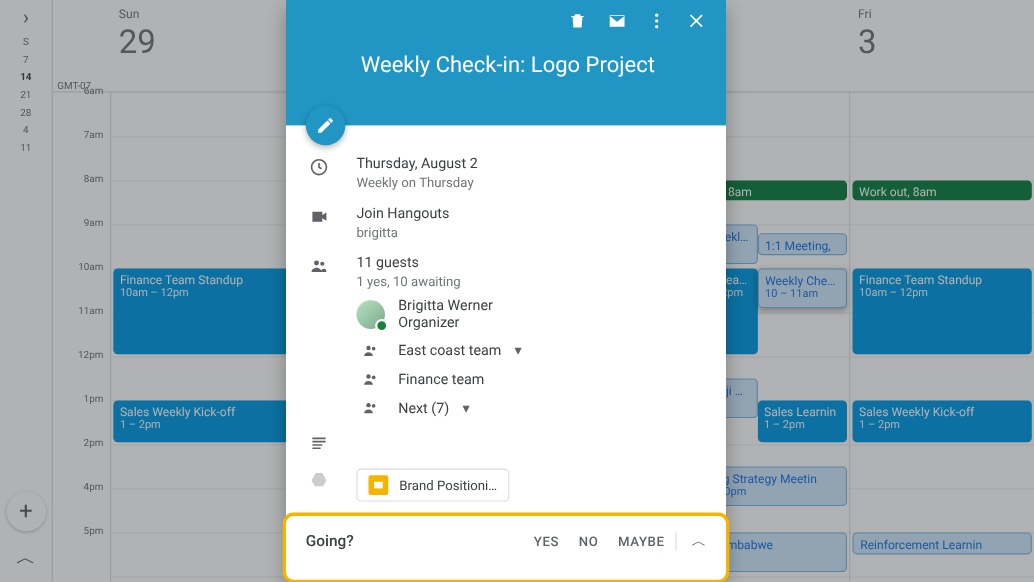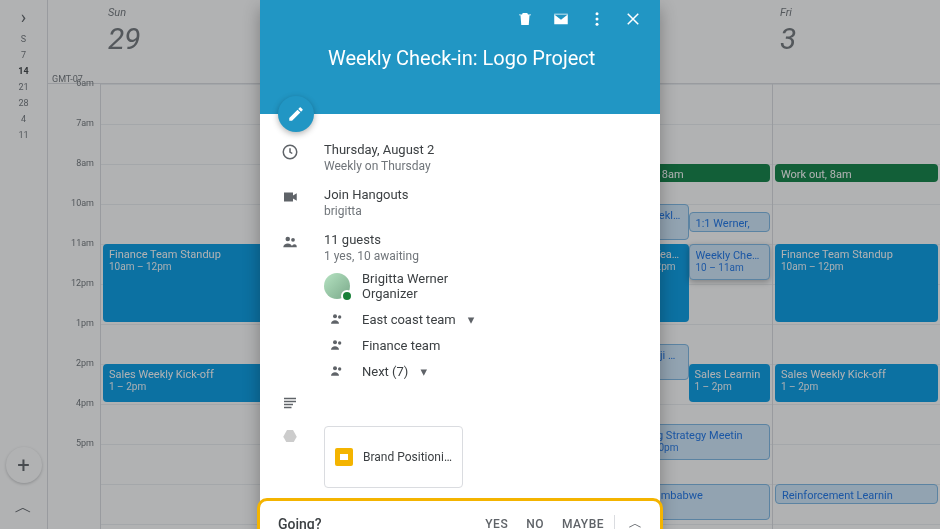--- a/index.html
+++ b/index.html
@@ -9,21 +9,21 @@
 .mini-col { width: 48px; border-right: 1px solid #dadce0; display: flex; flex-direction: column; align-items: center; padding-top: 4px; position: relative; }
 .mini-nav { width: 24px; height: 24px; display: flex; align-items: center; justify-content: center; color: #5f6368; cursor: pointer; font-size: 18px; user-select: none; }
 .mini-dates { display: flex; flex-direction: column; align-items: center; gap: 6px; font-size: 9px; color: #70757a; margin-top: 6px; }
 .mini-dates div { width: 18px; text-align: center; }
 .mini-dates .bold { font-weight: 700; color: #3c4043; }
 .mini-add { position: absolute; bottom: 46px; width: 36px; height: 36px; border-radius: 50%; background: #fff; box-shadow: 0 1px 3px rgba(60,64,67,.3); display: flex; align-items: center; justify-content: center; font-size: 22px; color: #5f6368; cursor: pointer; }
 .mini-collapse { position: absolute; bottom: 10px; color: #5f6368; cursor: pointer; font-size: 18px; }
 
 .grid { flex: 1; display: flex; flex-direction: column; }
 .day-headers { display: flex; height: 84px; border-bottom: 1px solid #dadce0; padding-left: 52px; }
-.day-header { flex: 1; padding: 6px 0 0 8px; font-style: italic; }
+.day-header { flex: 1; padding: 6px 0 0 8px; }
 .day-header .dow { font-size: 11px; color: #70757a; text-transform: none; }
 .day-header .num { font-size: 30px; color: #70757a; font-weight: 400; margin-top: 2px; }
 
 .hours-area { display: flex; flex: 1; position: relative; }
 .hour-labels { width: 52px; display: flex; flex-direction: column; font-size: 9px; color: #70757a; text-align: right; }
 .hour-slot { height: 40px; position: relative; }
 .hour-slot span { position: absolute; top: -6px; right: 6px; }
 .tz { position: absolute; top: -10px; left: 4px; font-size: 9px; color: #70757a; }
 .day-cols { flex: 1; display: flex; position: relative; }
 .day-col { flex: 1; border-left: 1px solid #dadce0; position: relative; }
@@ -50,21 +50,21 @@
 .panel-body { padding: 28px 16px 10px 16px; display: flex; flex-direction: column; gap: 14px; font-size: 13px; color: #3c4043; }
 .row { display: flex; gap: 20px; align-items: flex-start; }
 .row .ricon { width: 28px; display: flex; justify-content: center; color: #5f6368; padding-top: 1px; }
 .row .rbody { flex: 1; }
 .row .rbody .sub { color: #70757a; font-size: 12px; margin-top: 2px; }
 .guest-list { display: flex; flex-direction: column; gap: 10px; padding-left: 48px; margin-top: -6px; }
 .guest-item { display: flex; align-items: center; gap: 12px; font-size: 13px; color: #3c4043; }
 .avatar { width: 26px; height: 26px; border-radius: 50%; background: linear-gradient(135deg,#b6e3c2,#7aa98a); position: relative; flex-shrink: 0; }
 .avatar .badge { position: absolute; right: -3px; bottom: -3px; width: 12px; height: 12px; border-radius: 50%; background: #188038; border: 2px solid #fff; }
 .group-icon { width: 26px; display: flex; justify-content: center; color: #5f6368; }
-.attach { display: flex; align-items: center; gap: 10px; border: 1px solid #dadce0; border-radius: 4px; padding: 21px 10px; width: max-content; font-size: 12px; }
+.attach { display: flex; align-items: center; gap: 10px; border: 1px solid #dadce0; border-radius: 4px; padding: 5px 10px; width: max-content; font-size: 12px; }
 .attach .fileicon { width: 18px; height: 18px; background: #f4b400; border-radius: 2px; display: flex; align-items: center; justify-content: center; }
 
 .rsvp-wrap { border: 3px solid #f4b400; border-radius: 10px; margin: 0 -3px -3px -3px; background: #fff; padding: 0 14px 12px 14px; }
 .rsvp-top { display: flex; align-items: center; padding: 14px 4px; font-size: 14px; }
 .rsvp-top .q { flex: 1; font-weight: 500; color: #3c4043; }
 .rsvp-btns { display: flex; gap: 18px; font-size: 12px; font-weight: 500; color: #5f6368; letter-spacing: .5px; }
 .rsvp-btns span { cursor: pointer; }
 .rsvp-exp { width: 28px; display: flex; align-items: center; justify-content: center; border-left: 1px solid #dadce0; margin-left: 10px; padding-left: 14px; cursor: pointer; color: #5f6368; }
 
 .icon svg { width: 18px; height: 18px; display: block; }
@@ -111,20 +111,23 @@
       <div class="tz">GMT-07</div>
       <div class="hour-labels">
         <div class="hour-slot">
             <span>6am</span>
           </div>
         <div class="hour-slot">
             <span>7am</span>
           </div>
         <div class="hour-slot">
             <span>8am</span>
+          </div>
+        <div class="hour-slot">
+            <span>9am</span>
           </div>
         <div class="hour-slot">
             <span>10am</span>
           </div>
         <div class="hour-slot">
             <span>11am</span>
           </div>
         <div class="hour-slot">
             <span>12pm</span>
           </div>
@@ -219,21 +222,21 @@
             <div class="hour-line" style="top: 400px;"></div>
             <div class="hour-line" style="top: 440px;"></div>
             <div class="event green" style="top: 80px; height: 18px;">
               <div class="title">Work out, 8am</div>
             </div>
             <div class="event lblue half" style="top: 120px; height: 36px;">
               <div class="title">Sales Weekly Standup</div>
               <div class="time">9 – 10am</div>
             </div>
             <div class="event lblue half-r" style="top: 128px; height: 20px;">
-              <div class="title">1:1 Werner,</div>
+              <div class="title">1:1 Meeting,</div>
             </div>
             <div class="event blue half" style="top: 160px; height: 78px;">
               <div class="title">Finance Team Standup</div>
               <div class="time">10am – 12pm</div>
             </div>
             <div class="event lblue shadow half-r" style="top: 160px; height: 36px; box-shadow: rgba(0, 0, 0, 0.3) 0px 2px 6px;">
               <div class="title">Weekly Check</div>
               <div class="time">10 – 11am</div>
             </div>
             <div class="event lblue half" style="top: 260px; height: 36px;">

